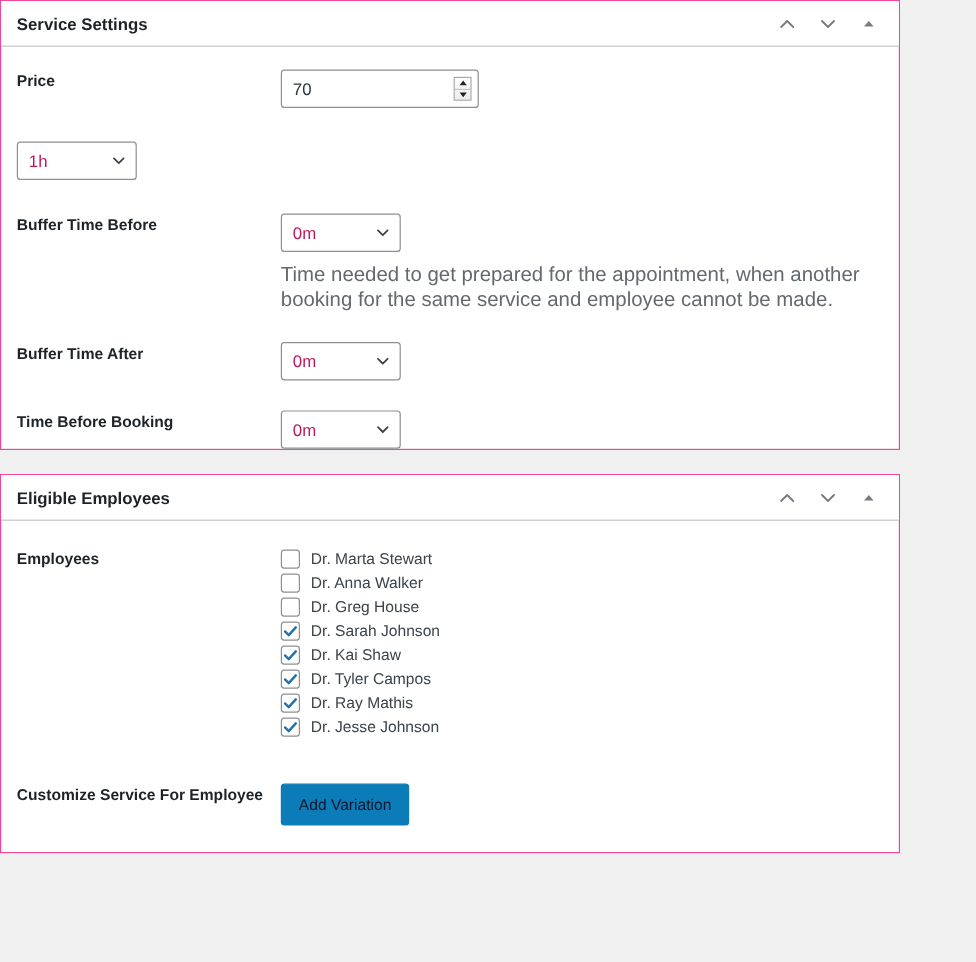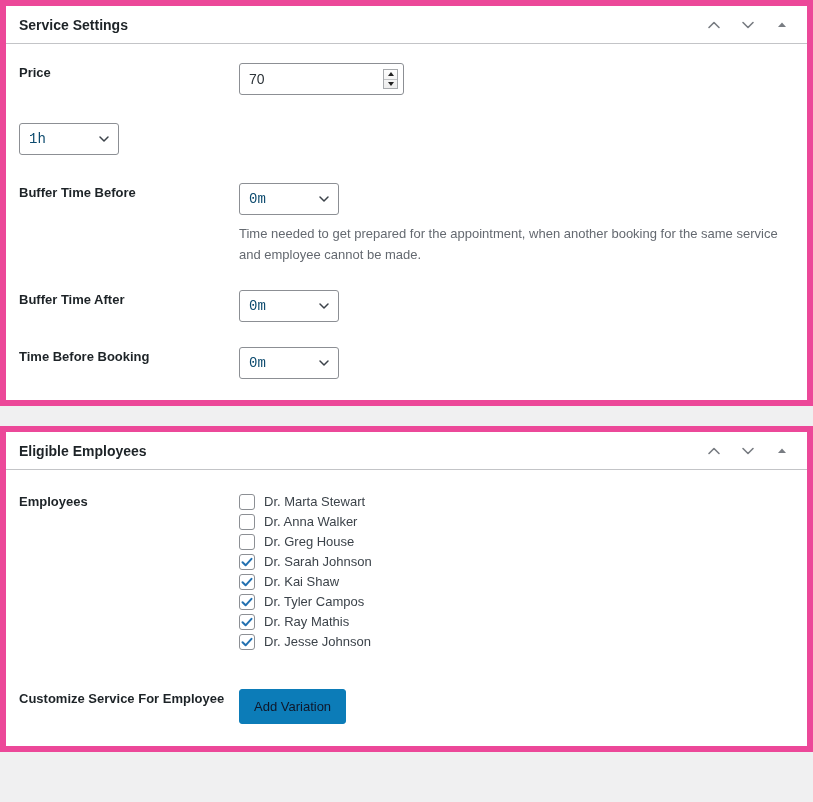--- a/index.html
+++ b/index.html
@@ -14,22 +14,22 @@
     background: #f0f0f1;
     font-family: "Liberation Sans", sans-serif;
     font-size: 13px;
     color: #1d2327;
     overflow: hidden;
   }
 
   
   .panel {
     background: #ffffff;
-    border: 6px solid #ec4899;
-    width: 813px;
+    border: 1px solid #ec4899;
+    width: 750px;
     margin: 0;
   }
   .panel-header {
     display: flex;
     align-items: center;
     height: 38px;
     padding: 0 8px 0 13px;
     border-bottom: 1px solid #c3c4c7;
     background: #ffffff;
   }
@@ -75,21 +75,21 @@
     font-weight: bold;
     color: #1d2327;
     line-height: 20px;
     padding-right: 12px;
   }
   .row-field {
     flex: 1;
     min-width: 0;
   }
   .field-desc {
-    font-size: 13px;
+    font-size: 17px;
     color: #646970;
     line-height: 21px;
     margin: 8px 0 0 0;
     max-width: 578px;
   }
 
   
   .number-input {
     position: relative;
     width: 165px;
@@ -150,23 +150,23 @@
   }
   .select-wrap select {
     appearance: none;
     -webkit-appearance: none;
     -moz-appearance: none;
     width: 100%;
     height: 100%;
     border: 1px solid #8c8f94;
     border-radius: 3px;
     background: #ffffff;
-    font-family: Liberation Mono, monospace;
+    font-family: Liberation Sans, sans-serif;
     font-size: 14px;
-    color: #0c4a6e;
+    color: #be185d;
     padding: 0 26px 0 9px;
     line-height: 30px;
     cursor: pointer;
     outline: none;
   }
   .select-chevron {
     position: absolute;
     right: 8px;
     top: 50%;
     transform: translateY(-50%);
@@ -227,21 +227,21 @@
     font-family: "Liberation Sans", sans-serif;
     font-size: 13px;
     line-height: 1;
     padding: 10px 14px;
     border-radius: 3px;
     cursor: pointer;
     text-decoration: none;
   }
 
   
-  .panel-one-body { padding-top: 19px; padding-bottom: 21px; }
+  .panel-one-body { padding-top: 19px; padding-bottom: 0; }
   .row-price { margin-bottom: 0; }
   .gap-22 { height: 28px; }
   .gap-30 { height: 25px; }
   .panel-gap { height: 20px; }
   .panel-two-body { padding-top: 22px; padding-bottom: 22px; }
 </style>
 </head>
 <body>
 
 <div class="panel">

